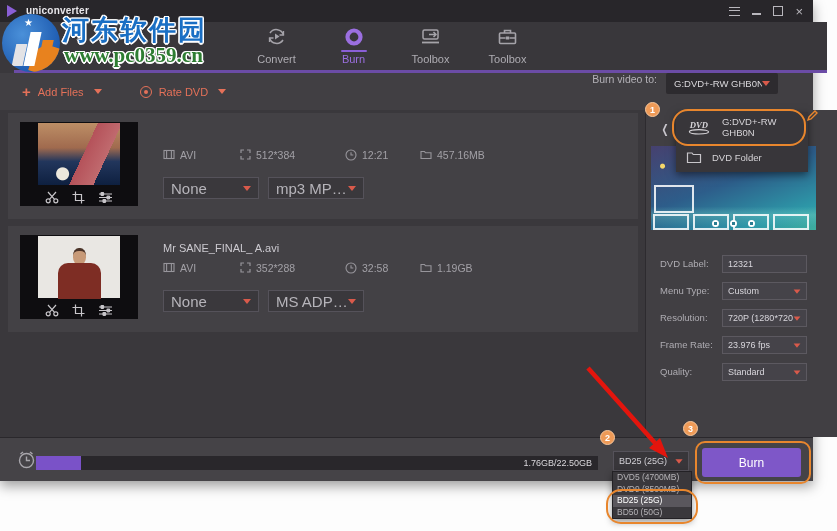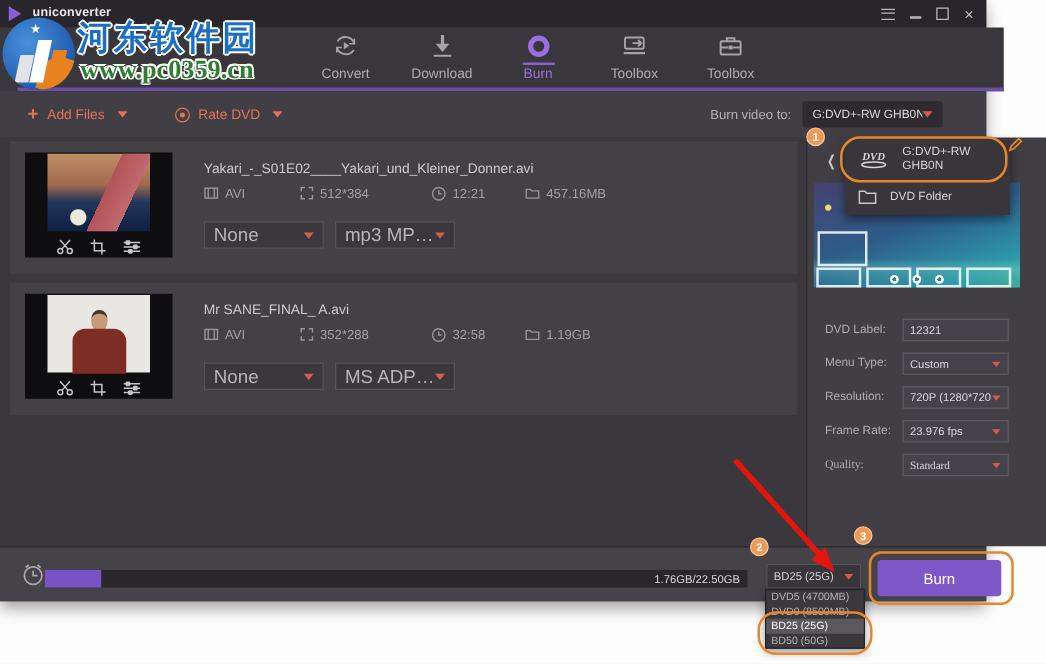--- a/index.html
+++ b/index.html
@@ -1,17 +1,17 @@
 <!DOCTYPE html>
 <html><head>
 <meta charset="utf-8">
 <style>
   html,body{margin:0;padding:0;background:#ffffff;font-family:"Liberation Sans",sans-serif;}
   #page{position:relative;width:837px;height:531px;overflow:hidden;background:#fdfdfd;}
-  #app{position:absolute;left:0;top:0;width:789px;height:481px;background:#3a383c;box-shadow:0 5px 12px rgba(0,0,0,.38);}
+  #app{position:absolute;left:0;top:0;width:789px;height:481px;background:#3a383c;box-shadow:0 5px 12px rgba(0,0,0,.38);padding-left:24px;}
 
   
   .titlebar{position:absolute;left:0;top:0;width:100%;height:22px;background:#28262a;}
   .app-logo{position:absolute;left:7px;top:5px;width:0;height:0;border-left:10px solid #8a5fd6;border-top:6px solid transparent;border-bottom:6px solid transparent;}
   .win-title{position:absolute;left:26px;top:5px;font-size:10px;font-weight:bold;color:#e9e7eb;letter-spacing:.2px;}
   .win-ctrls{position:absolute;right:10px;top:4px;display:flex;gap:12px;align-items:center;height:14px;}
   .wc{color:#b9b7bd;cursor:pointer;display:flex;align-items:center;}
   .wc-menu{width:11px;height:7px;border-top:1.5px solid #b9b7bd;border-bottom:1.5px solid #b9b7bd;position:relative;}
   .wc-menu::after{content:"";position:absolute;left:0;top:2.2px;width:11px;height:1.5px;background:#b9b7bd;}
   .wc-min{width:9px;height:1.5px;background:#b9b7bd;margin-top:6px;}
@@ -31,21 +31,21 @@
   
   .toolbar{position:absolute;left:0;top:73px;width:100%;height:37px;background:#413f43;}
   .tb-left{position:absolute;left:22px;top:0;height:37px;display:flex;align-items:center;gap:10px;color:#e57159;}
   .tb-btn{display:flex;align-items:center;gap:7px;cursor:pointer;}
   .tb-plus{font-size:15px;font-weight:bold;line-height:14px;}
   .tb-disc{width:10px;height:10px;border:1.5px solid #e57159;border-radius:50%;position:relative;}
   .tb-disc::after{content:"";position:absolute;left:3px;top:3px;width:4px;height:4px;background:#e57159;border-radius:50%;}
   .tb-label{font-size:11px;color:#e57159;}
   .caret{width:0;height:0;border-left:4px solid transparent;border-right:4px solid transparent;border-top:5px solid #d95a4b;}
   .tb-sep{width:18px;}
-  .tb-right{position:absolute;right:35px;top:0;height:37px;display:flex;align-items:center;gap:9px;}
+  .tb-right{position:absolute;right:35px;top:0;height:37px;display:flex;align-items:flex-start;gap:9px;}
   .tb-right .bt-label{font-size:10.5px;color:#b3b1b7;}
   .burner-select{width:112px;height:21px;background:#2d2b2f;border-radius:2px;display:flex;align-items:center;padding:0 8px;box-sizing:border-box;cursor:pointer;}
   .burner-select .val{flex:1;font-size:9.5px;color:#dad8dc;white-space:nowrap;overflow:hidden;}
 
   
   .list{position:absolute;left:0;top:110px;width:646px;height:327px;background:#3a383c;border-right:1px solid #2d2b2f;box-sizing:border-box;}
   .frow{position:absolute;left:8px;width:630px;height:106px;background:#434145;}
   .frow.r1{top:3px;}
   .frow.r2{top:116px;}
   .thumb{position:absolute;left:12px;top:9px;width:118px;height:84px;background:#0e0d10;}
@@ -77,21 +77,21 @@
   .pv-box{position:absolute;border:2px solid rgba(255,255,255,.85);}
   .pv-b1{left:3px;top:39px;width:36px;height:24px;}
   .pv-s{top:68px;width:32px;height:12px;}
   .pv-dots{position:absolute;left:0;bottom:3px;width:100%;display:flex;justify-content:center;gap:11px;}
   .pv-dot{width:7px;height:7px;border-radius:50%;background:radial-gradient(circle,#2a7d92 0 1.5px,#ffffff 1.6px);}
   .bmenu{position:absolute;left:30px;top:2px;width:132px;background:#38363a;box-shadow:0 3px 8px rgba(0,0,0,.5);z-index:5;}
   .bmi{height:30px;display:flex;align-items:center;gap:10px;padding-left:10px;font-size:9.5px;color:#d6d4d8;cursor:pointer;}
   .pencil{position:absolute;right:18px;top:-1px;z-index:6;}
   .fields{position:absolute;left:0;top:145px;width:100%;}
   .field{position:absolute;left:0;width:100%;height:18px;}
-  .f1{top:0;} .f2{top:27px;} .f3{top:54px;} .f4{top:81px;} .f5{top:108px;font-family:Liberation Serif, serif;}
+  .f1{top:0;} .f2{top:27px;} .f3{top:54px;} .f4{top:81px;} .f5{top:108px;}
   .flabel{position:absolute;left:14px;top:0;line-height:18px;font-size:9.5px;color:#aeacb2;}
   .fctl{position:absolute;left:76px;top:0;width:85px;height:18px;background:#454349;border:1px solid #5c5960;box-sizing:border-box;display:flex;align-items:center;padding:0 5px;}
   .fctl .val{flex:1;font-size:9px;color:#d8d6dc;white-space:nowrap;overflow:hidden;}
   .fctl .caret{transform:scale(.85);}
 
   
   .bbar{position:absolute;left:0;top:437px;width:100%;height:44px;background:#454347;border-top:1px solid #2a282c;box-sizing:border-box;}
   .track{position:absolute;left:36px;top:18px;width:562px;height:14px;background:#29272b;}
   .fill{position:absolute;left:0;top:0;height:100%;background:#7a52c8;}
   .cap{position:absolute;right:6px;top:0;line-height:14px;font-size:9px;color:#dad8dc;}
@@ -157,33 +157,20 @@
                   <path d="M17 14 A7.5 7.5 0 0 1 3.5 12"></path>
                   <path d="M17.5 5 v4 h-4" stroke-width="1.3"></path>
                   <path d="M3.5 16 v-4 h4" stroke-width="1.3"></path>
                 </g>
                 <path d="M9 7.5 L13.5 10.5 L9 13.5 Z" fill="#a5a3a9"></path>
               </svg>
         </div>
         <div class="tunder"></div>
         <div class="tlabel">Convert</div>
       </div>
-      <div class="tab">
-        <div class="ticon">
-          <svg width="20" height="21" viewBox="0 0 20 21">
-                <g stroke="#a5a3a9" fill="#a5a3a9">
-                  <path d="M10 2 v10" stroke-width="2.6" fill="none"></path>
-                  <path d="M4.5 9 L10 15.5 L15.5 9 Z" stroke="none"></path>
-                  <path d="M3 18.5 h14" stroke-width="1.6" fill="none"></path>
-                </g>
-              </svg>
-        </div>
-        <div class="tunder"></div>
-        <div class="tlabel">Download</div>
-      </div>
       <div class="tab active">
         <div class="ticon">
           <svg width="20" height="20" viewBox="0 0 20 20">
                 <circle cx="10" cy="10" r="6.5" fill="none" stroke="#9b6fe0" stroke-width="4.2"></circle>
               </svg>
         </div>
         <div class="tunder"></div>
         <div class="tlabel">Burn</div>
       </div>
       <div class="tab">
@@ -261,21 +248,20 @@
           <svg width="15" height="13" viewBox="0 0 15 13">
                 <g stroke="#c8c6ca" stroke-width="1.2" fill="#c8c6ca">
                   <path d="M1 3 h13 M1 6.5 h13 M1 10 h13" fill="none"></path>
                   <rect x="3" y="1.7" width="2.6" height="2.6" rx=".5"></rect>
                   <rect x="9" y="5.2" width="2.6" height="2.6" rx=".5"></rect>
                   <rect x="5" y="8.7" width="2.6" height="2.6" rx=".5"></rect>
                 </g>
               </svg>
         </div>
       </div>
-      <div class="fname">Yakari_-_S01E02____Yakari_und_Kleiner_Donner.avi</div>
       <div class="meta m1">
         <svg width="12" height="11" viewBox="0 0 12 11">
               <g fill="none" stroke="#97959b" stroke-width="1.1">
                 <rect x="1" y="1.5" width="10" height="8"></rect>
                 <path d="M3.6 1.5 v8 M8.4 1.5 v8"></path>
               </g>
             </svg>
         <span>AVI</span>
       </div>
       <div class="meta m2">

